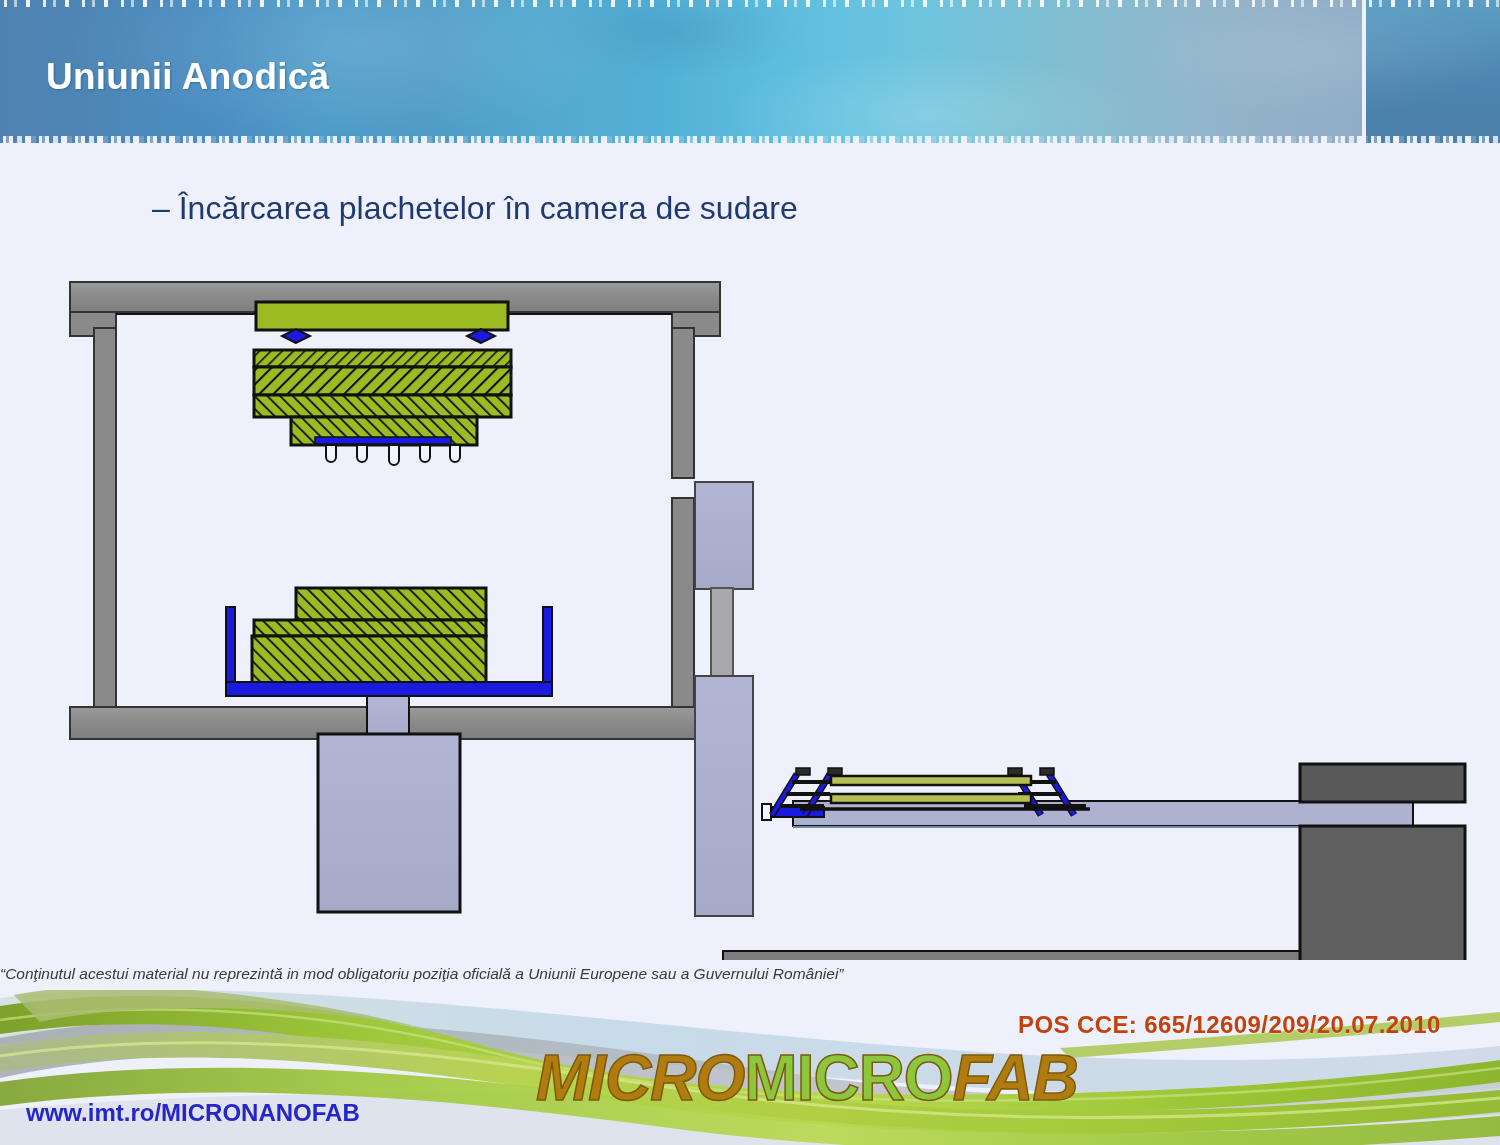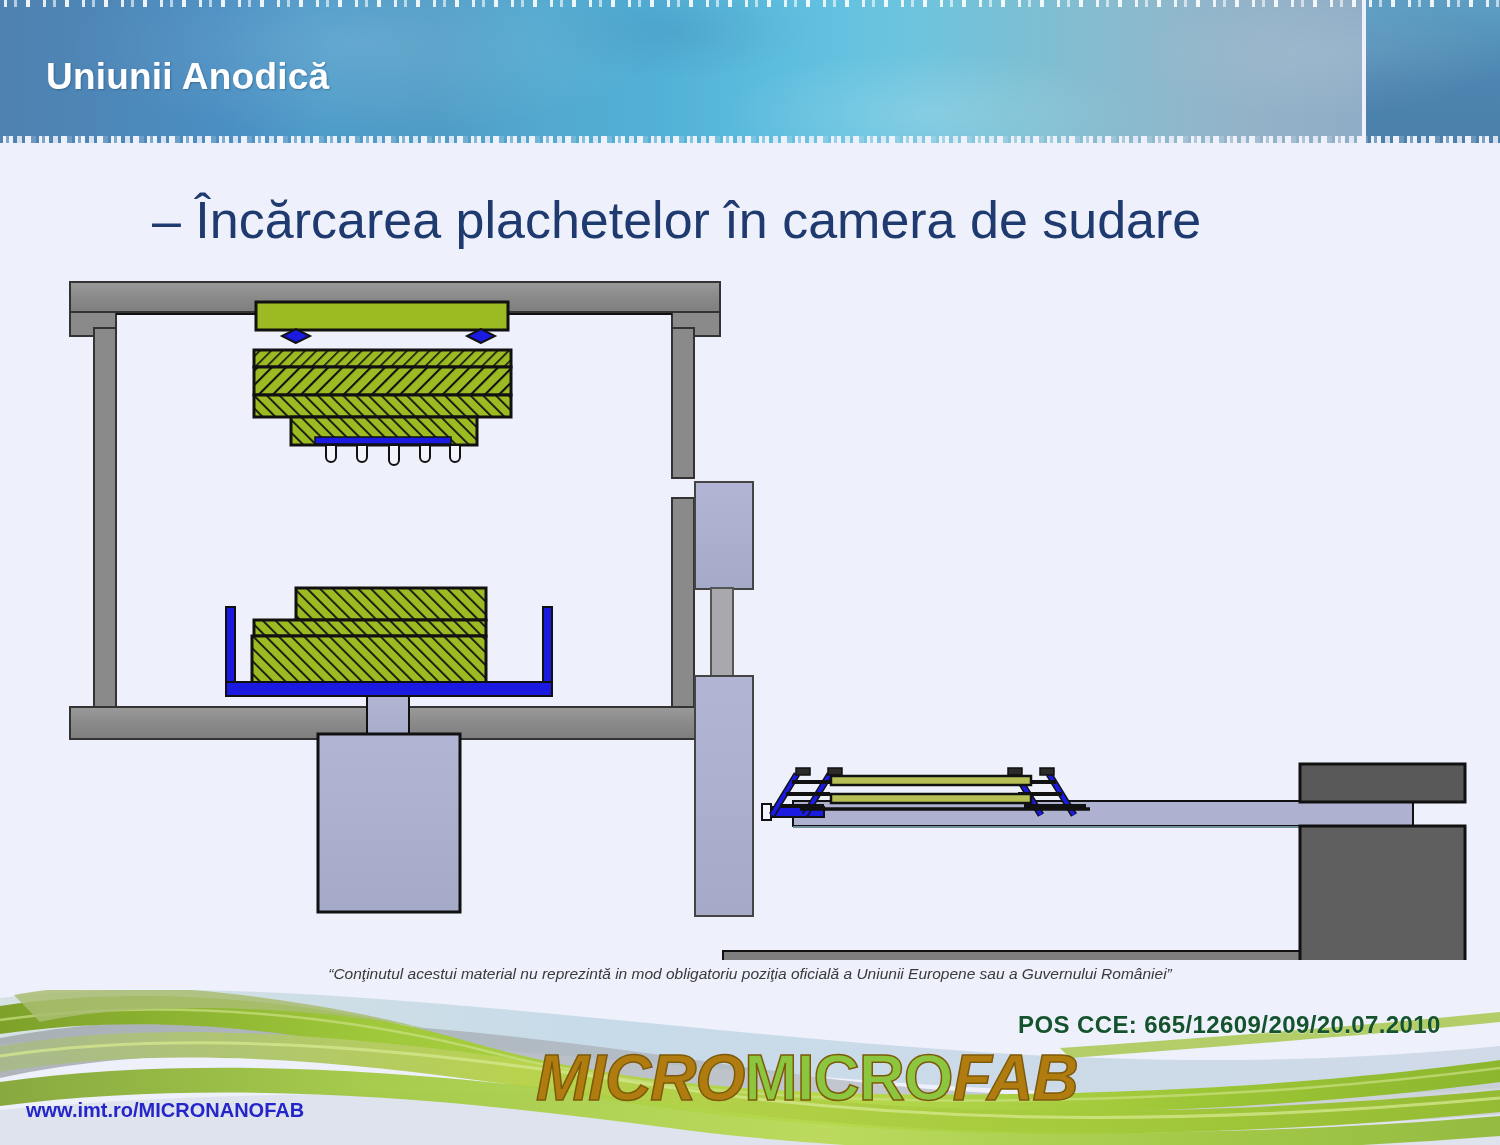--- a/index.html
+++ b/index.html
@@ -94,47 +94,46 @@
     position:absolute;left:46px;top:56px;
     font-size:37px;font-weight:bold;color:#ffffff;
     letter-spacing:0.2px;
     text-shadow:1px 1px 2px rgba(30,70,110,0.45);
     white-space:nowrap;
   }
 
   
   .bullet-line{
     position:absolute;left:152px;top:190px;
-    font-size:52px;color:#1e3a6e;white-space:nowrap;
+    font-size:32px;color:#1e3a6e;white-space:nowrap;
   }
 
   
   .diagram{position:absolute;left:0;top:270px;width:1500px;height:690px;}
 
   
   .disclaimer{
     position:absolute;left:0;top:965px;width:1500px;
-    text-align:center;
     font-size:15.5px;font-style:italic;color:#3a3a3a;
     font-family:"Liberation Sans", sans-serif;
   }
   .footer{
     position:absolute;left:0;top:990px;width:1500px;height:155px;
     overflow:hidden;
   }
   .swoosh-wrap{position:absolute;left:0;top:0;width:1500px;height:155px;}
   .pos-cce{
     position:absolute;left:1018px;top:1011px;
-    font-size:24px;font-weight:bold;color:#14532d;
+    font-size:24px;font-weight:bold;color:#c2410c;
     letter-spacing:0.4px;white-space:nowrap;
     text-shadow:0 1px 0 rgba(255,255,255,0.4);
   }
   .weburl{
     position:absolute;left:26px;top:1099px;
-    font-size:20px;font-weight:bold;color:#2526c9;
+    font-size:24px;font-weight:bold;color:#2526c9;
     white-space:nowrap;
   }
   .logoword{
     position:absolute;left:536px;top:1046px;
     font-size:64px;font-weight:bold;white-space:nowrap;
     letter-spacing:-1px;
     line-height:1;
   }
   .lw-brown{color:#b07c10;font-style:italic;-webkit-text-stroke:1.5px #7d5a0a;}
   .lw-green{color:#8cc63e;-webkit-text-stroke:1.5px #7d5a0a;}

